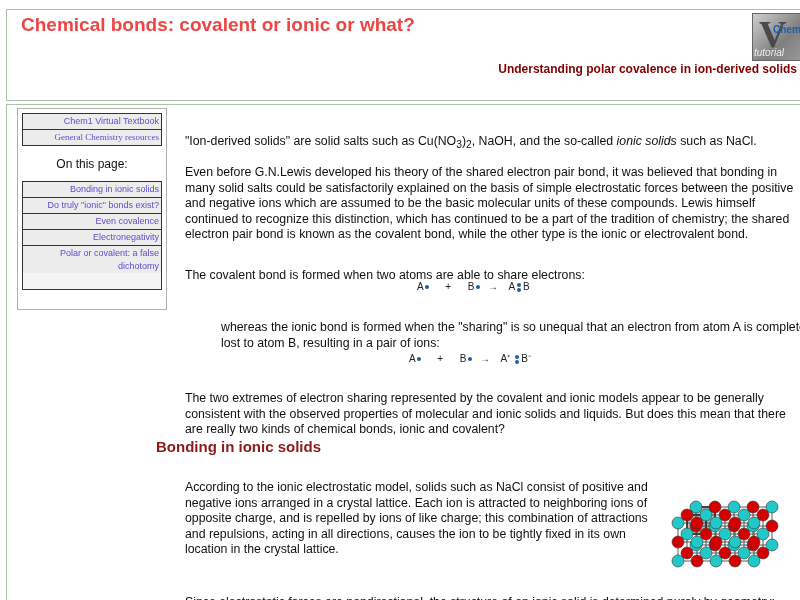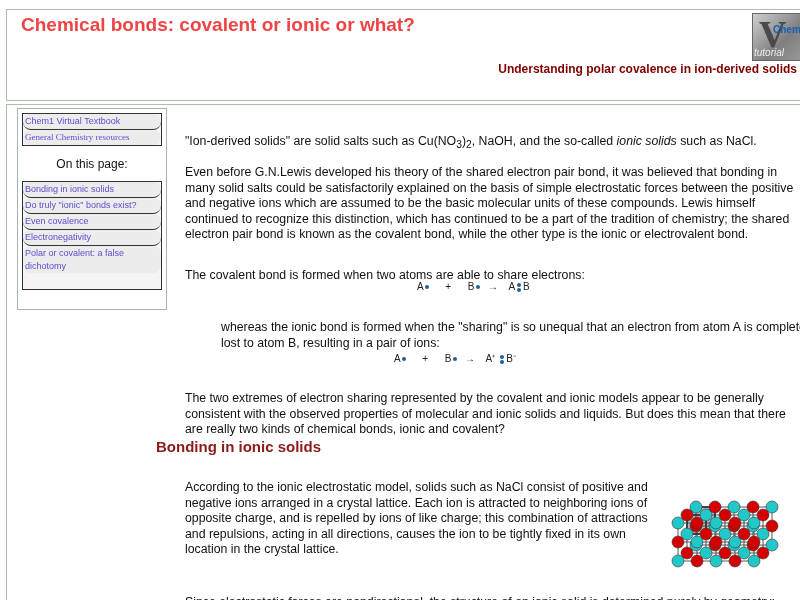--- a/index.html
+++ b/index.html
@@ -10,21 +10,21 @@
   .logo { position:absolute; left:745px; top:3px; width:50px; height:46px; background:linear-gradient(135deg,#cfcfcf,#7f7f7f 60%,#9a9a9a); border:1px solid #666; overflow:hidden; }
   .logo .v { position:absolute; left:6px; top:0px; font-size:38px; font-weight:bold; color:#4a4a4a; font-family:"Liberation Serif", serif; line-height:40px; }
   .logo .chem { position:absolute; left:20px; top:10px; font-size:10px; font-weight:bold; color:#1a5fb4; }
   .logo .tut { position:absolute; left:1px; top:33px; font-size:10px; color:#eee; font-style:italic; }
 
   .content-frame { position:absolute; left:6px; top:104px; width:800px; height:500px; border-left:1px solid #a9c0a9; border-top:1px solid #a9c0a9; box-sizing:border-box; }
   .sidebar { position:absolute; left:17px; top:108px; width:150px; height:202px; border:1px solid #a9b5a9; box-sizing:border-box; }
   .navbox { position:absolute; left:22px; width:140px; border:1px solid #333; box-sizing:border-box; background:#f4f4f4; }
   .navbox.top { top:113px; }
   .navbox.page { top:181px; height:109px; }
-  .navitem { display:block; text-align:left; font-size:9px; color:#5a4fcf; text-decoration:none; line-height:15px; border-bottom:1px solid #333; background:#ececec; padding:0 2px;border-radius:8px; }
+  .navitem { display:block; text-align:right; font-size:9px; color:#5a4fcf; text-decoration:none; line-height:15px; border-bottom:1px solid #333; background:#ececec; padding:0 2px; }
   .navitem.last { border-bottom:none; padding-top:1px; line-height:13px; }
   .navbox.top .navitem:last-child { border-bottom:none;font-family:Liberation Serif, serif; }
   .onpage { position:absolute; left:22px; width:140px; top:157px; text-align:center; font-size:12px; color:#111; }
 
   .main { position:absolute; left:185px; width:612px; font-size:12.3px; line-height:15.5px; color:#111; }
   .eq { position:absolute; font-size:10px; color:#222; white-space:pre; }
   .dot { display:inline-block; width:4px; height:4px; border-radius:50%; background:#1a5fa0; vertical-align:middle; margin-left:1px; }
   .pair { display:inline-block; width:4px; vertical-align:middle; margin:0 2px; }
   .pair i { display:block; width:4px; height:4px; border-radius:50%; background:#1a5fa0; margin:1px 0; }
   .section-heading { position:absolute; left:156px; top:438px; margin:0; font-size:15px; font-weight:bold; color:#8b1a1a; }
@@ -62,21 +62,21 @@
 <p class="main" style="top:122px;"><span>"Ion-derived solids" are solid salts such as Cu(NO</span><sub>3</sub><span>)</span><sub>2</sub><span>, NaOH, and the so-called </span><i>ionic solids</i><span> such as NaCl.</span></p>
 
 <p class="main" style="top:153px;">Even before G.N.Lewis developed his theory of the shared electron pair bond, it was believed that bonding in many solid salts could be satisfactorily explained on the basis of simple electrostatic forces between the positive and negative ions which are assumed to be the basic molecular units of these compounds. Lewis himself continued to recognize this distinction, which has continued to be a part of the tradition of chemistry; the shared electron pair bond is known as the covalent bond, while the other type is the ionic or electrovalent bond.</p>
 
 <p class="main" style="top:256px;">The covalent bond is formed when two atoms are able to share electrons:</p>
 
 <div class="eq" style="left:417px; top:281px;"><span>A</span><span class="dot"></span>      <span>+</span>      <span>B</span><span class="dot"></span>   <span>→</span>    <span>A</span><span class="pair"><i></i><i></i></span><span>B</span></div>
 
 <p class="main" style="top:308px;margin-left:36px;">whereas the ionic bond is formed when the "sharing" is so unequal that an electron from atom A is completely lost to atom B, resulting in a pair of ions:</p>
 
-<div class="eq" style="left:394px; top:351px;"><span>A</span><span class="dot"></span>      <span>+</span>      <span>B</span><span class="dot"></span>   <span>→</span>    <span>A⁺</span> <span class="pair"><i></i><i></i></span><span>B⁻</span></div>
+<div class="eq" style="left:409px; top:351px;"><span>A</span><span class="dot"></span>      <span>+</span>      <span>B</span><span class="dot"></span>   <span>→</span>    <span>A⁺</span> <span class="pair"><i></i><i></i></span><span>B⁻</span></div>
 
 <p class="main" style="top:379px;">The two extremes of electron sharing represented by the covalent and ionic models appear to be generally consistent with the observed properties of molecular and ionic solids and liquids. But does this mean that there are really two kinds of chemical bonds, ionic and covalent?</p>
 
 <h3 class="section-heading">Bonding in ionic solids</h3>
 
 <p class="main" style="top:468px; width:475px;">According to the ionic electrostatic model, solids such as NaCl consist of positive and negative ions arranged in a crystal lattice. Each ion is attracted to neighboring ions of opposite charge, and is repelled by ions of like charge; this combination of attractions and repulsions, acting in all directions, causes the ion to be tightly fixed in its own location in the crystal lattice.</p>
 
 <svg class="lattice" id="lattice" viewBox="0 0 132 118">
     <path d="M19,68L38,68L38,49L19,49Z M19,49L28,41L47,41L38,49Z M38,68L47,60L47,41L38,49Z" fill="#bdbdbd" stroke="#222" stroke-width="1.5"></path>
     <line x1="10" y1="95" x2="86" y2="95" stroke="#333" stroke-width="0.8"></line>

